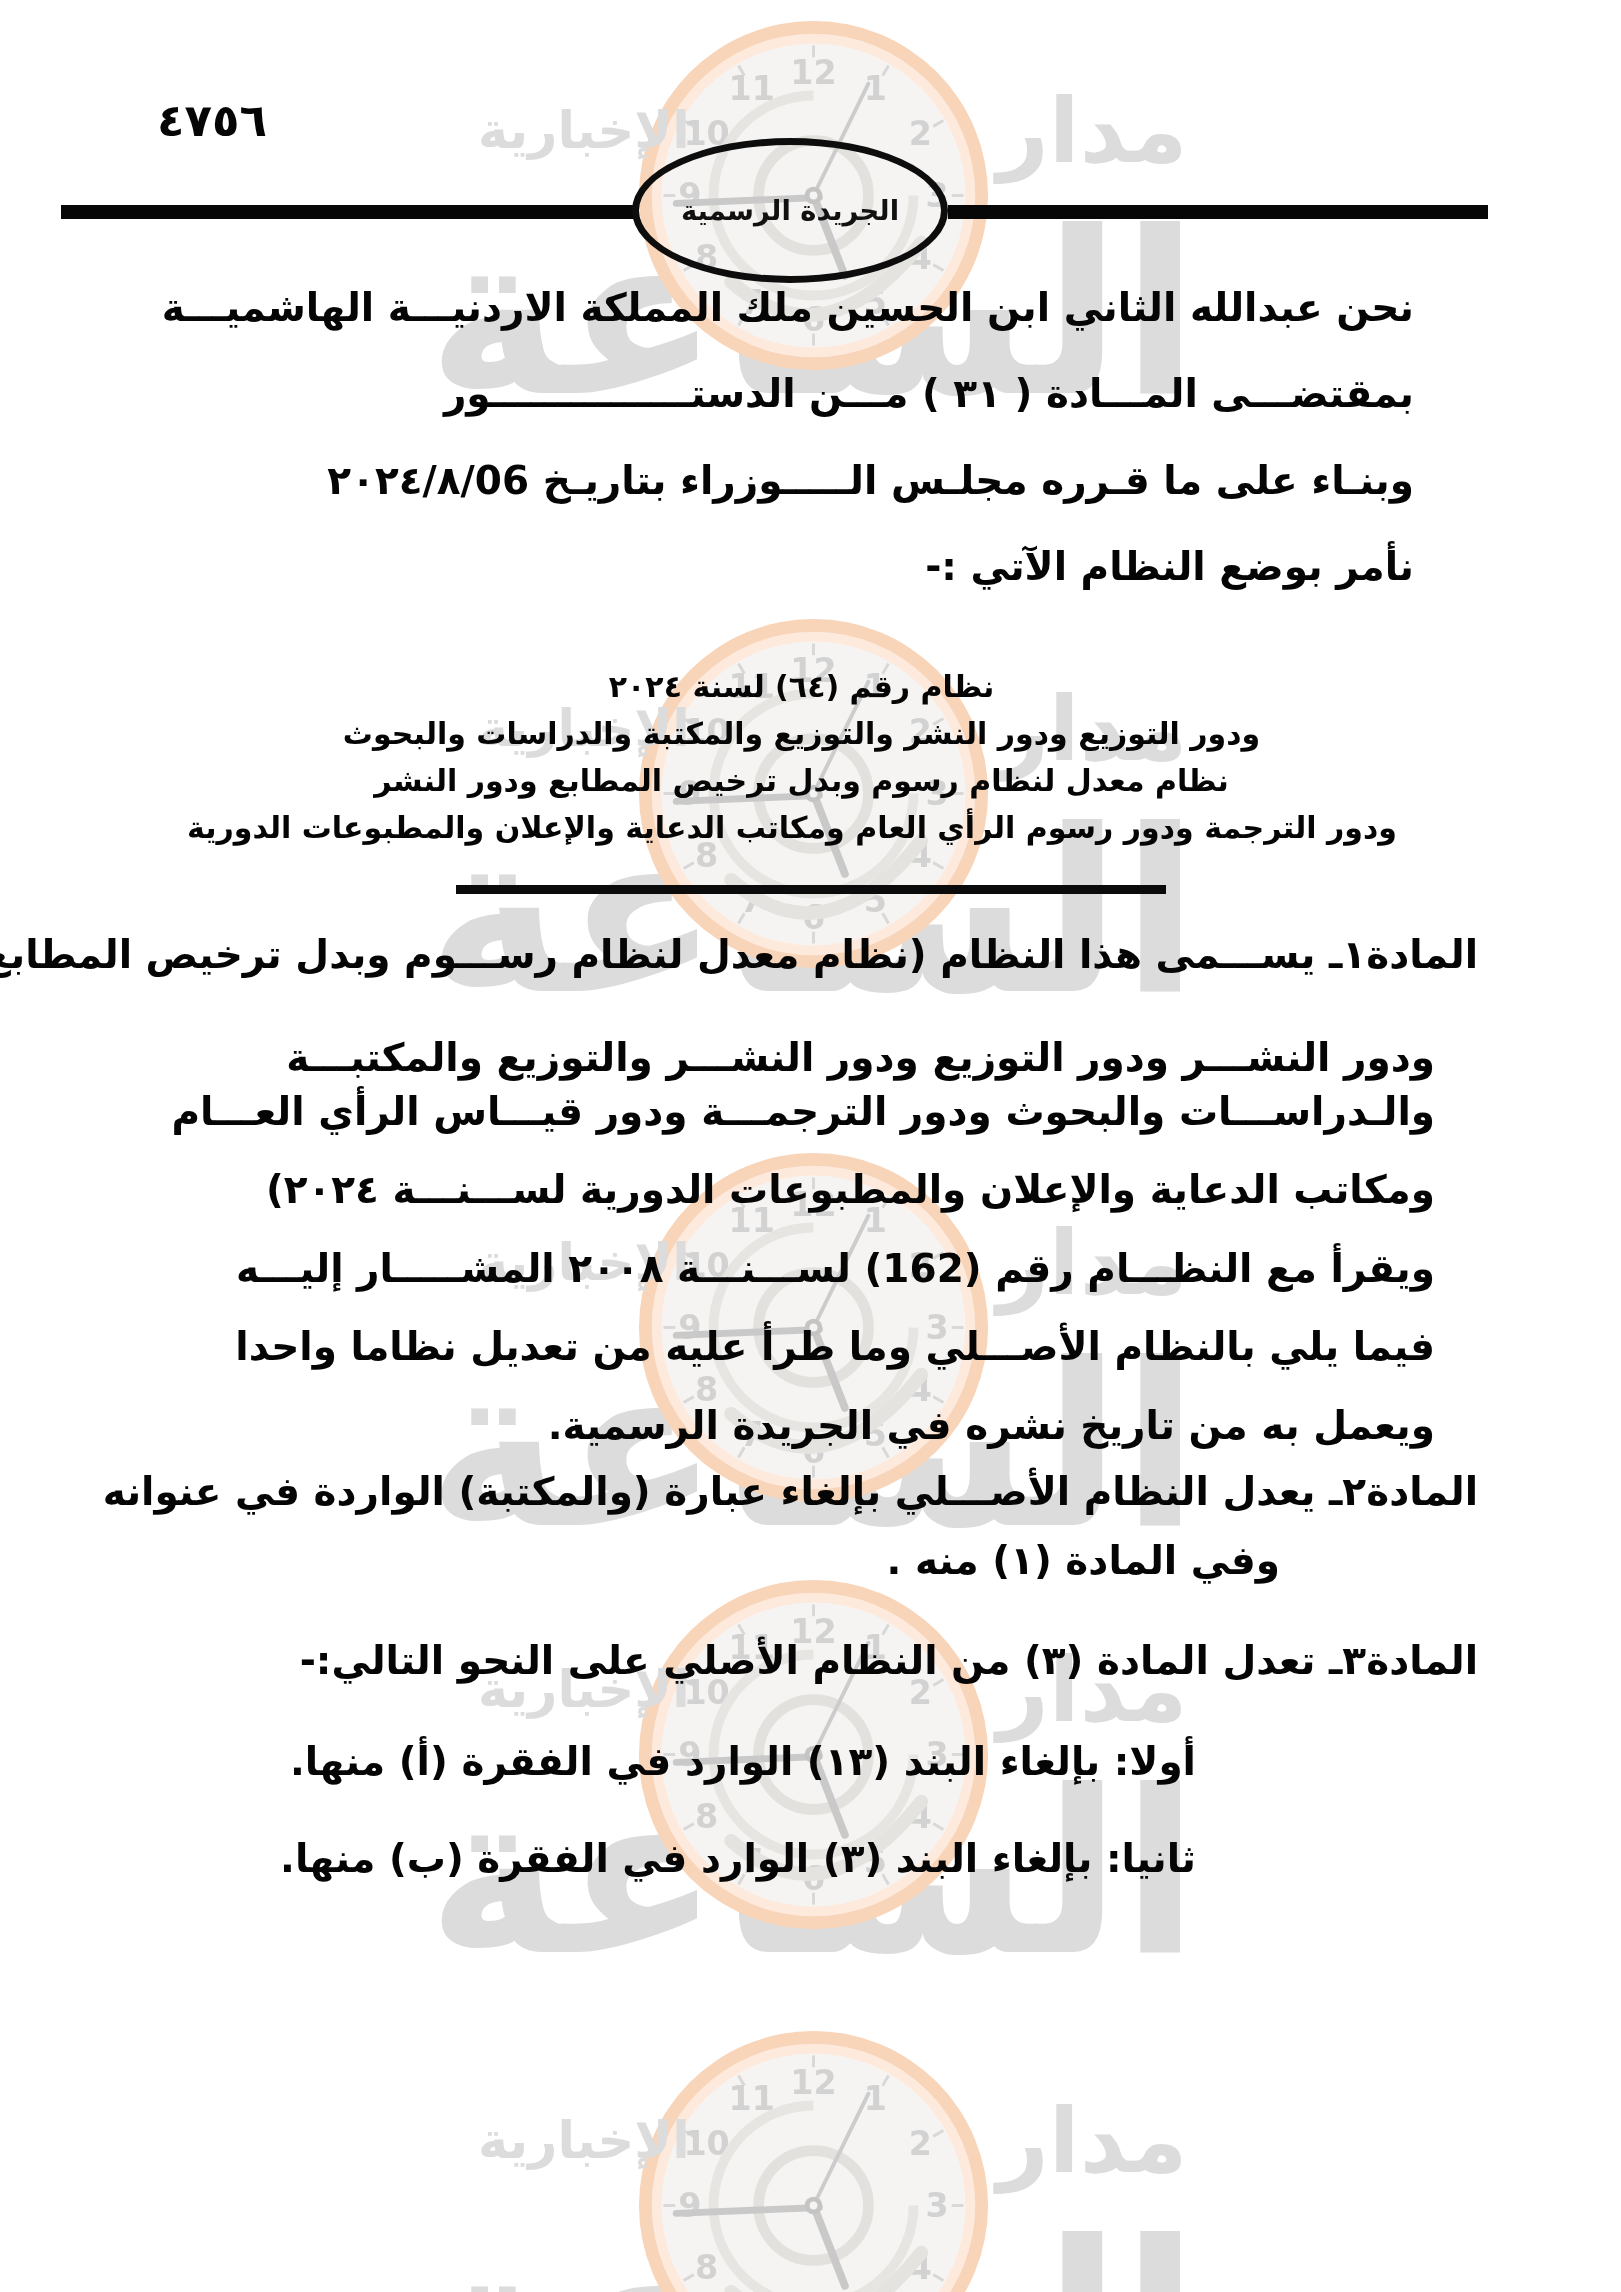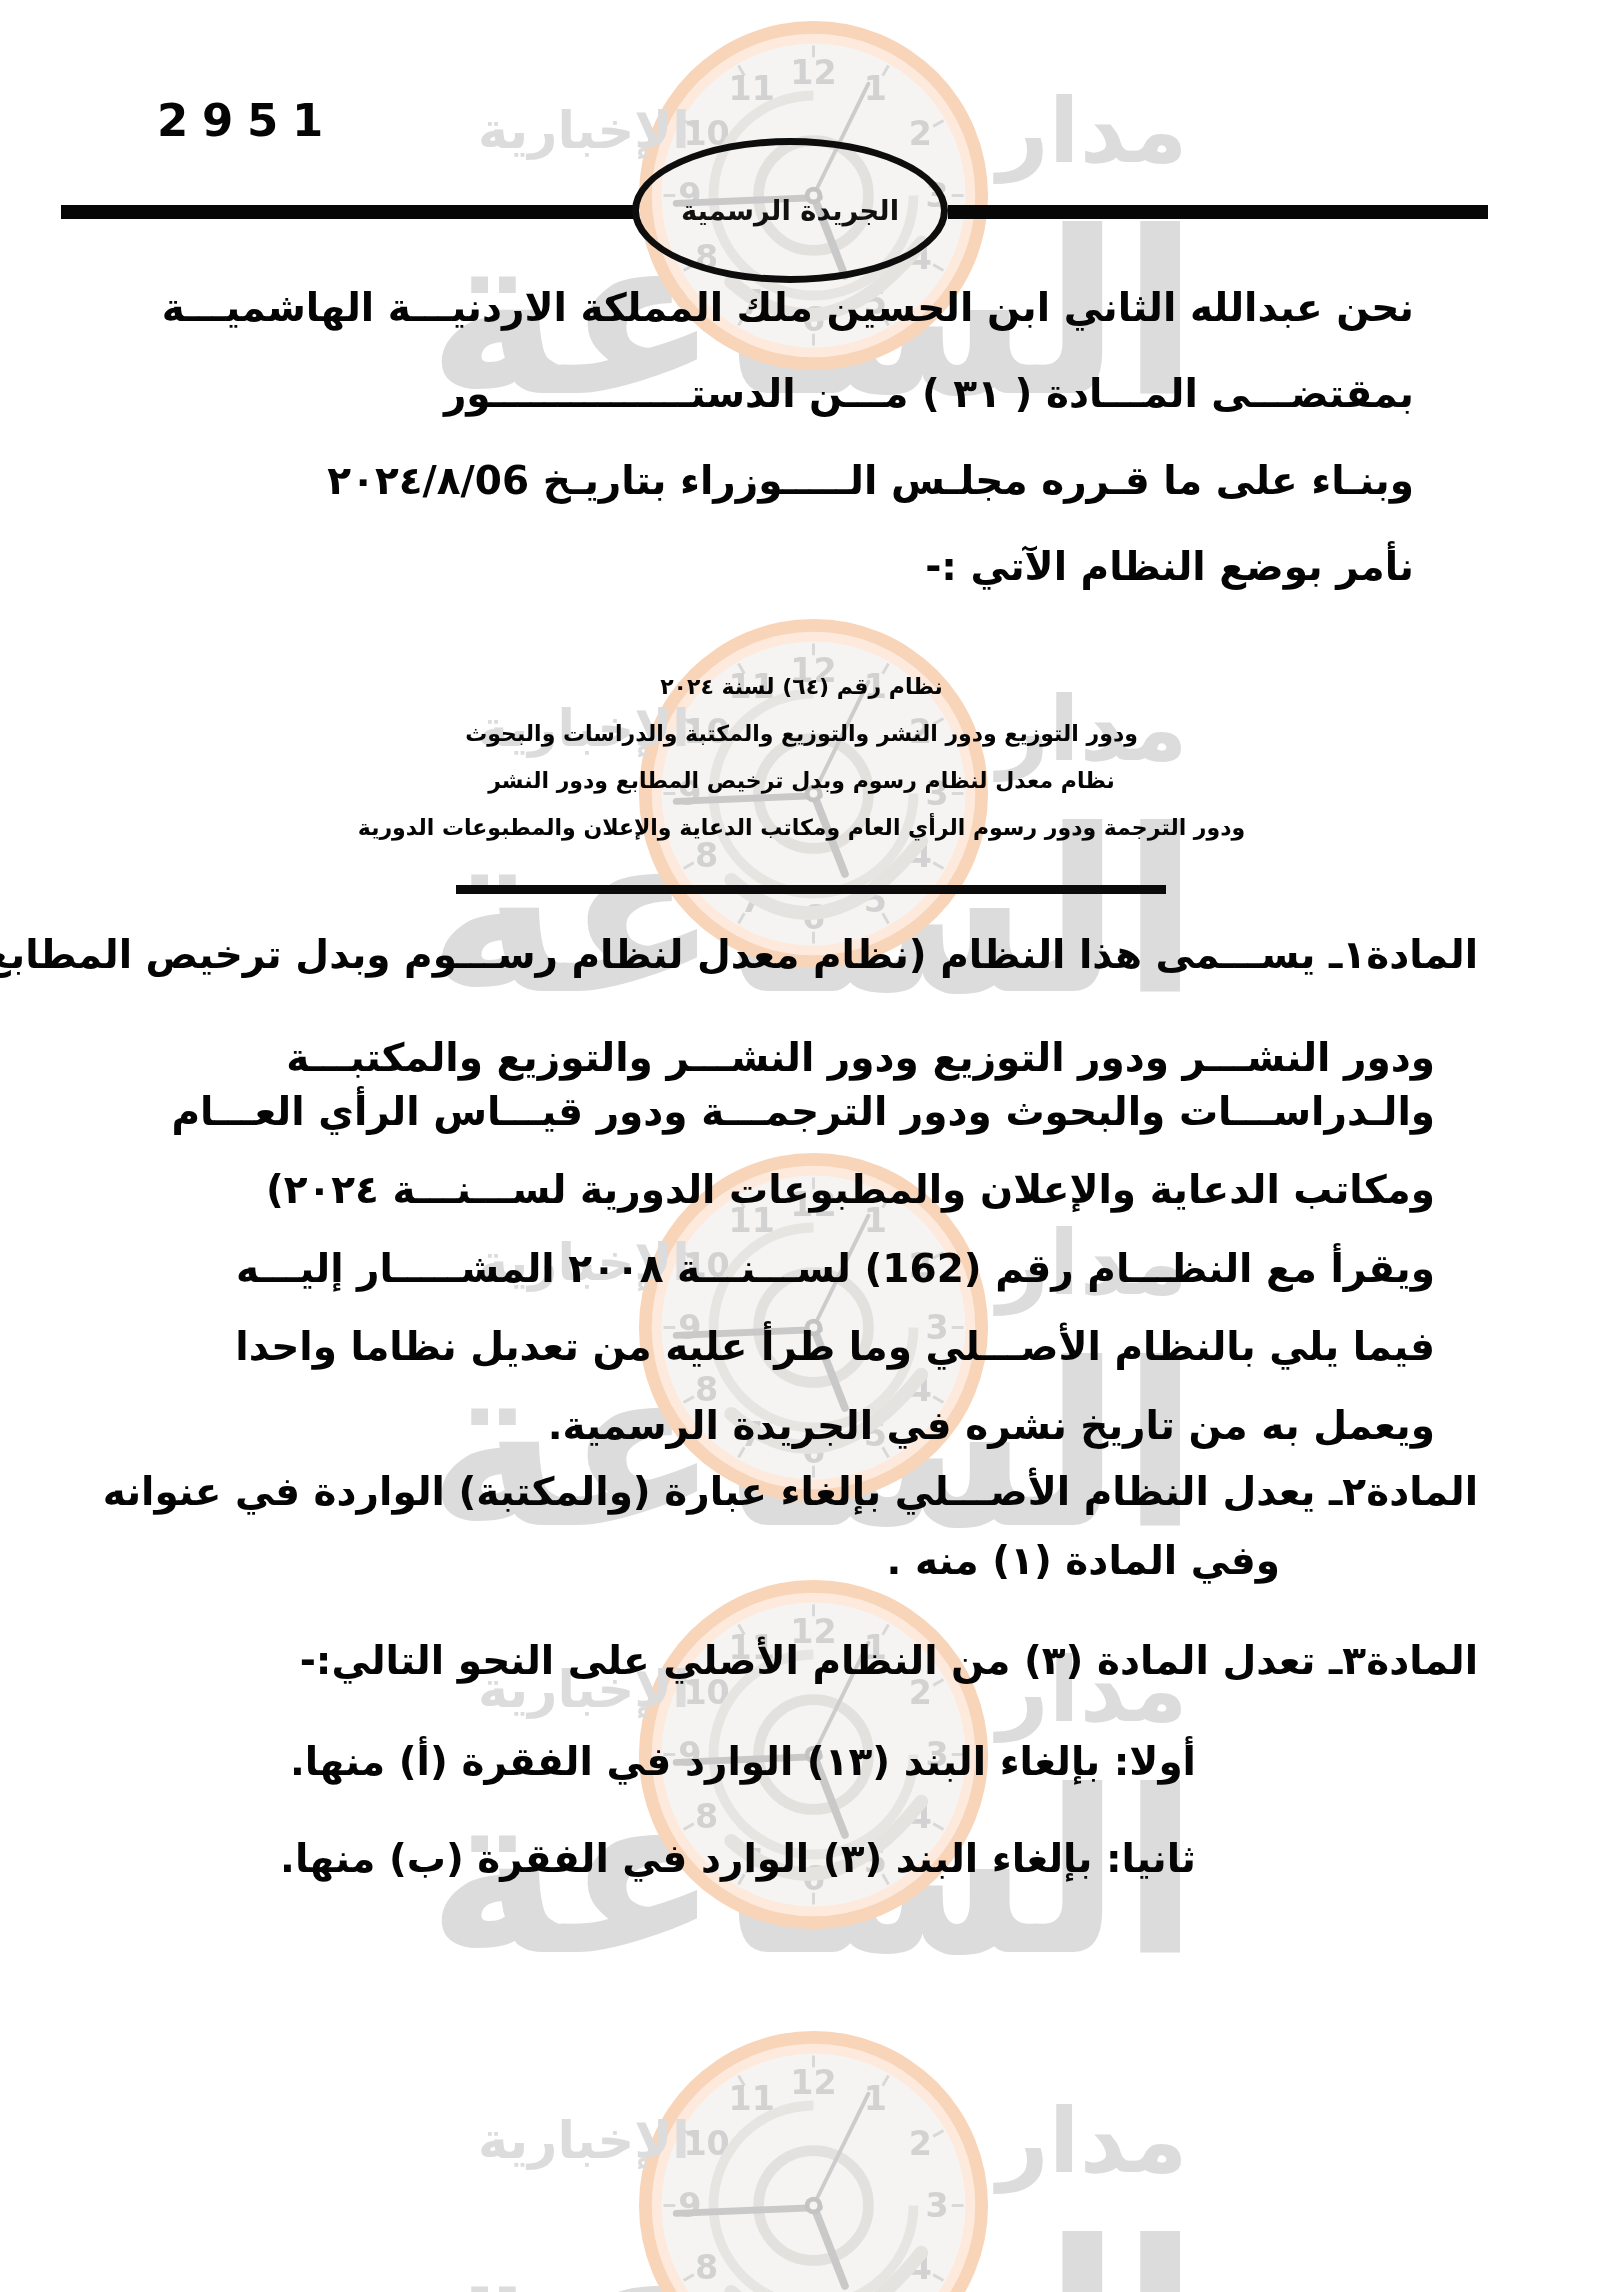--- a/index.html
+++ b/index.html
@@ -43,21 +43,21 @@
     color:#050505;z-index:2;line-height:1.15;
   }
   .pre{font-size:39px;right:207px;}
   .bodyline{font-size:39px;}
   .m-start{right:143px;}
   .m-cont{right:186px;}
   .title-block{
     position:absolute;left:206px;top:663px;width:1191px;z-index:2;
     text-align:center;direction:rtl;
   }
-  .title-line{font-size:22px;font-weight:bold;color:#050505;line-height:47px;white-space:nowrap;}
+  .title-line{font-size:30px;font-weight:bold;color:#050505;line-height:47px;white-space:nowrap;}
   .title-divider{position:absolute;left:456px;top:885px;width:710px;height:8.8px;background:#0b0b0b;z-index:2;}
 </style>
 </head>
 <body>
 
 <svg width="0" height="0" style="position:absolute" aria-hidden="true">
   <defs>
     <g id="clockSym">
       <circle cx="180" cy="180" r="178" fill="#f8d4b8"></circle>
       <circle cx="180" cy="180" r="165" fill="#fdeadd"></circle>
@@ -140,21 +140,21 @@
 </div>
 <div class="wm" style="left:372px;top:1990px">
   <div class="wm-saaa">الساعة</div>
   <svg class="wm-clock" viewBox="0 0 360 360">
       <use href="#clockSym"></use>
     </svg>
   <div class="wm-madar">مدار</div>
   <div class="wm-akhbar">الإخبارية</div>
 </div>
 
-<div class="page-number">2951</div>
+<div class="page-number">٤٧٥٦</div>
 <div class="rule rule-left"></div>
 <div class="rule rule-right"></div>
 <div class="badge">
   <span class="badge-label">الجريدة الرسمية</span>
 </div>
 
 <div class="txt pre" style="top:286px">نحن عبدالله الثاني ابن الحسين ملك المملكة الاردنيـــة الهاشميـــة</div>
 <div class="txt pre" style="top:372px">بمقتضـــى المـــادة ( ٣١ ) مـــن الدستـــــــــــــــور</div>
 <div class="txt pre" style="top:459px">وبنـاء على ما قـرره مجلـس الـــــوزراء بتاريـخ ٢٠٢٤/٨/06</div>
 <div class="txt pre" style="top:545px">نأمر بوضع النظام الآتي :-</div>

